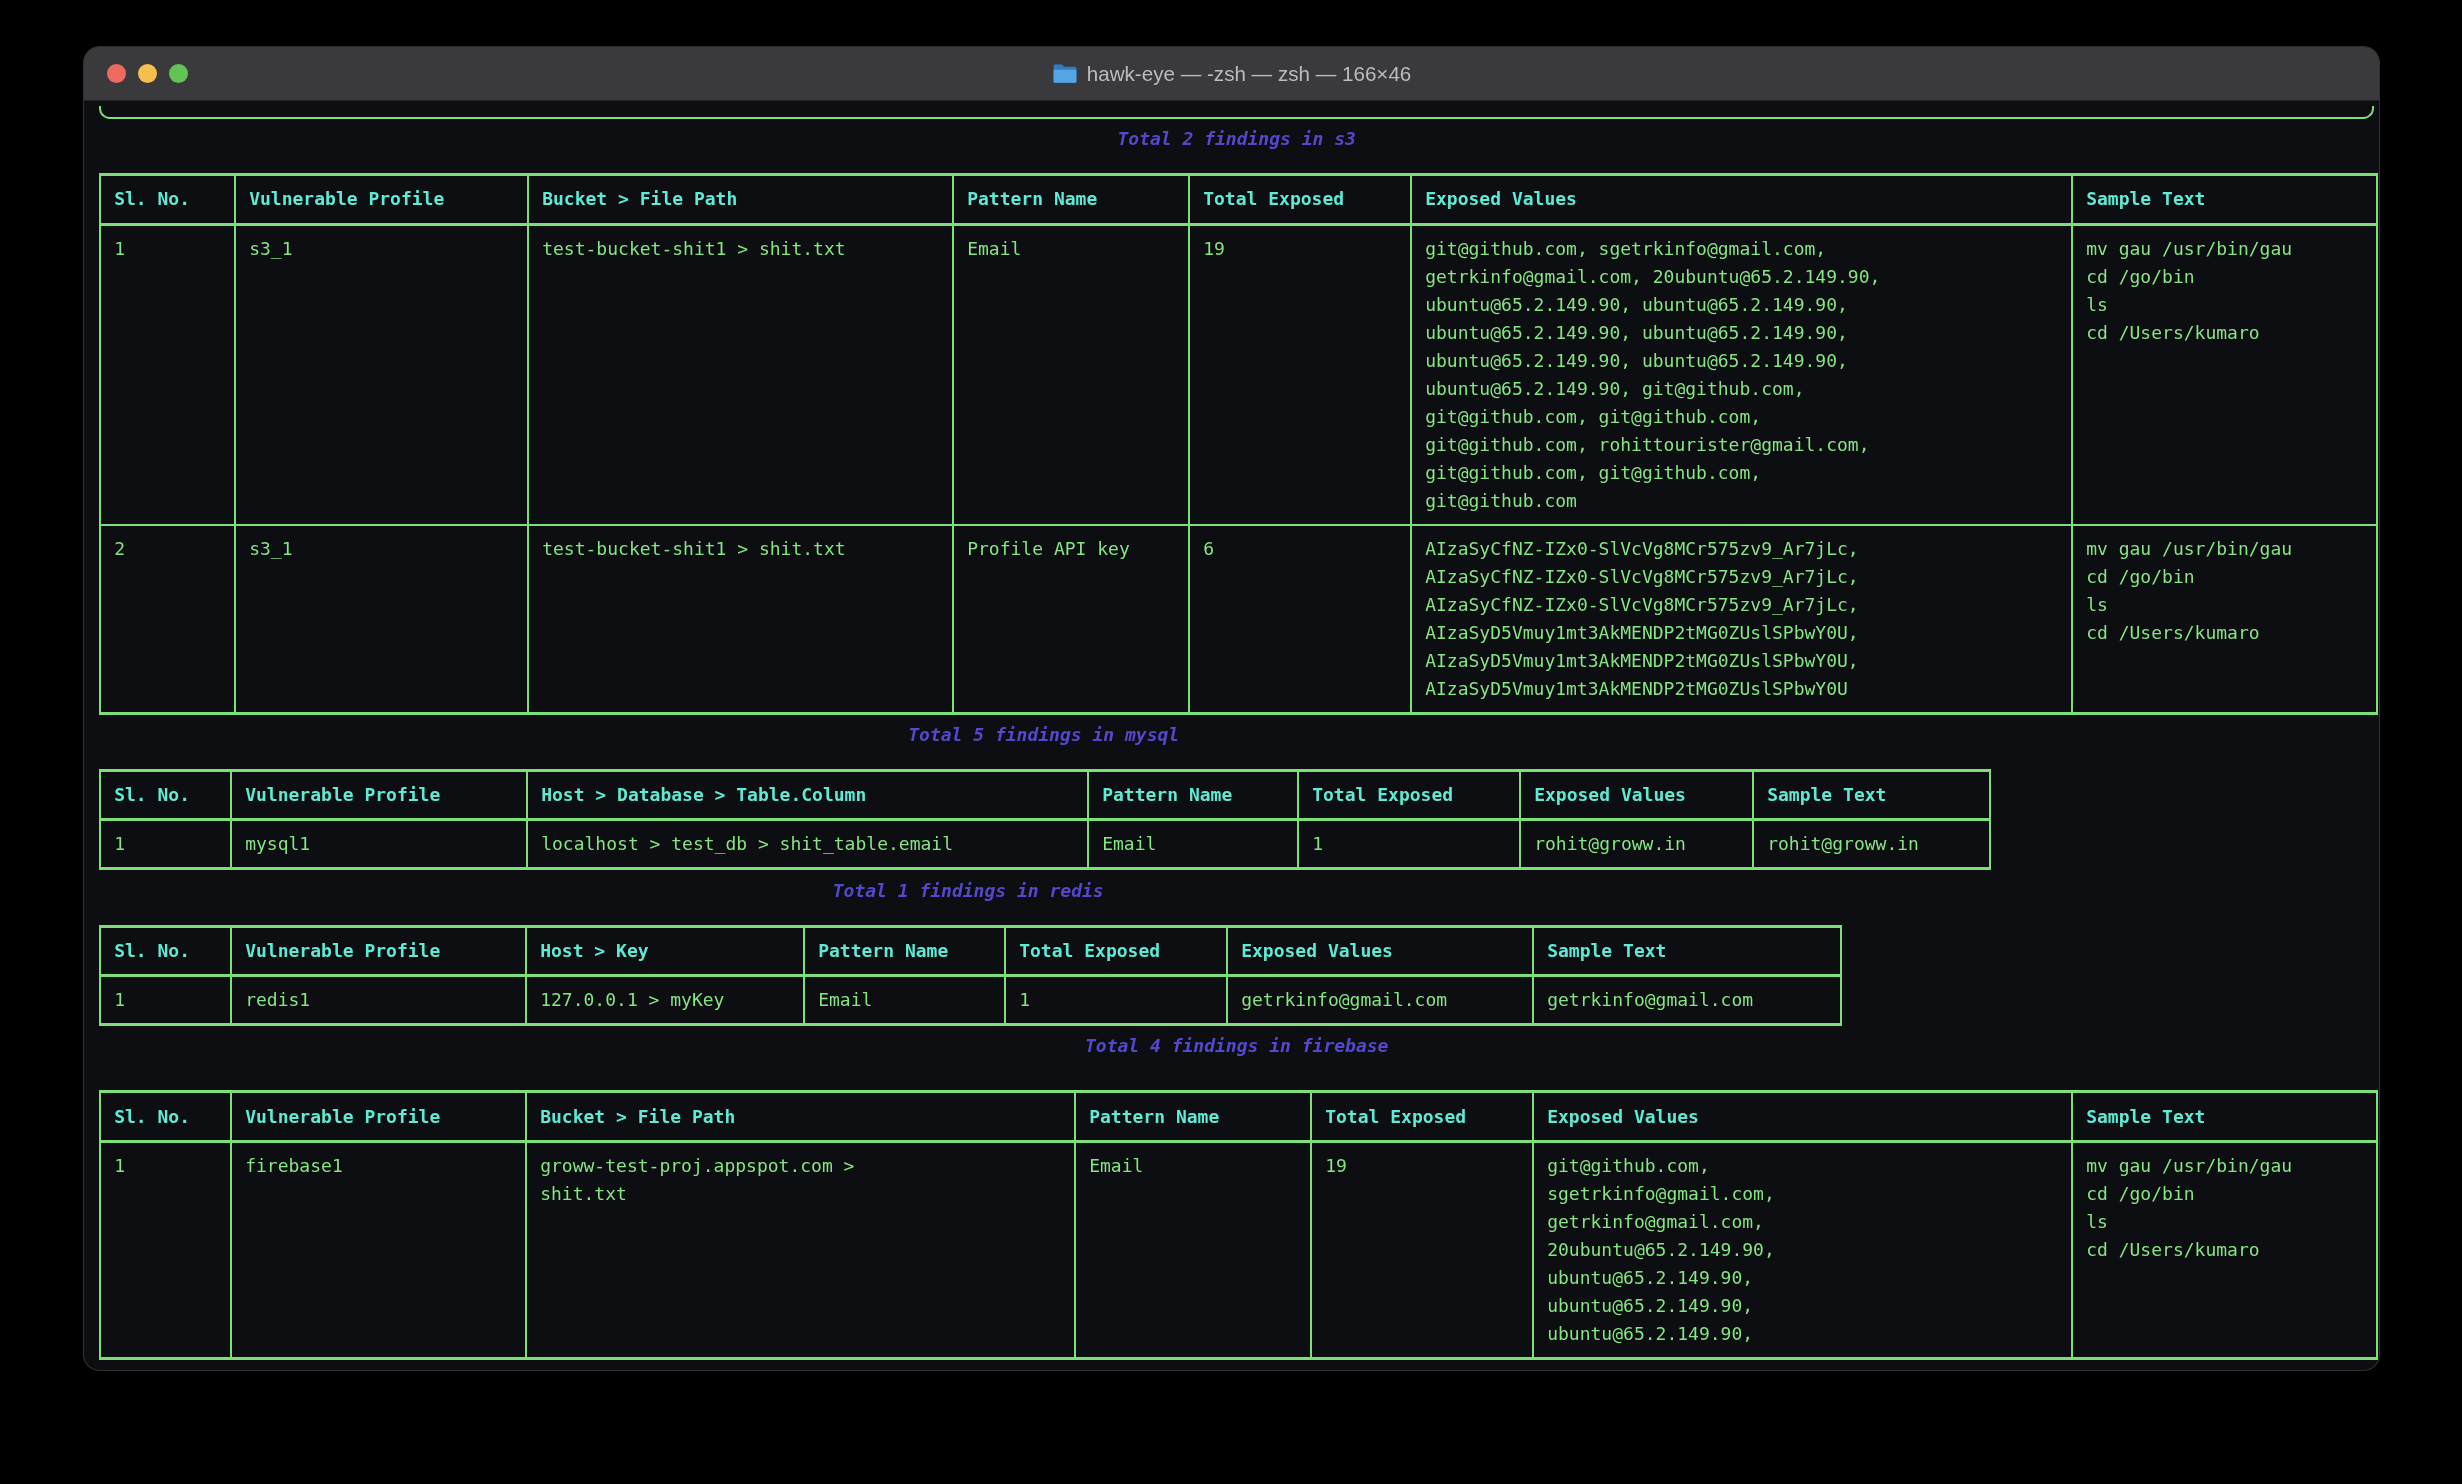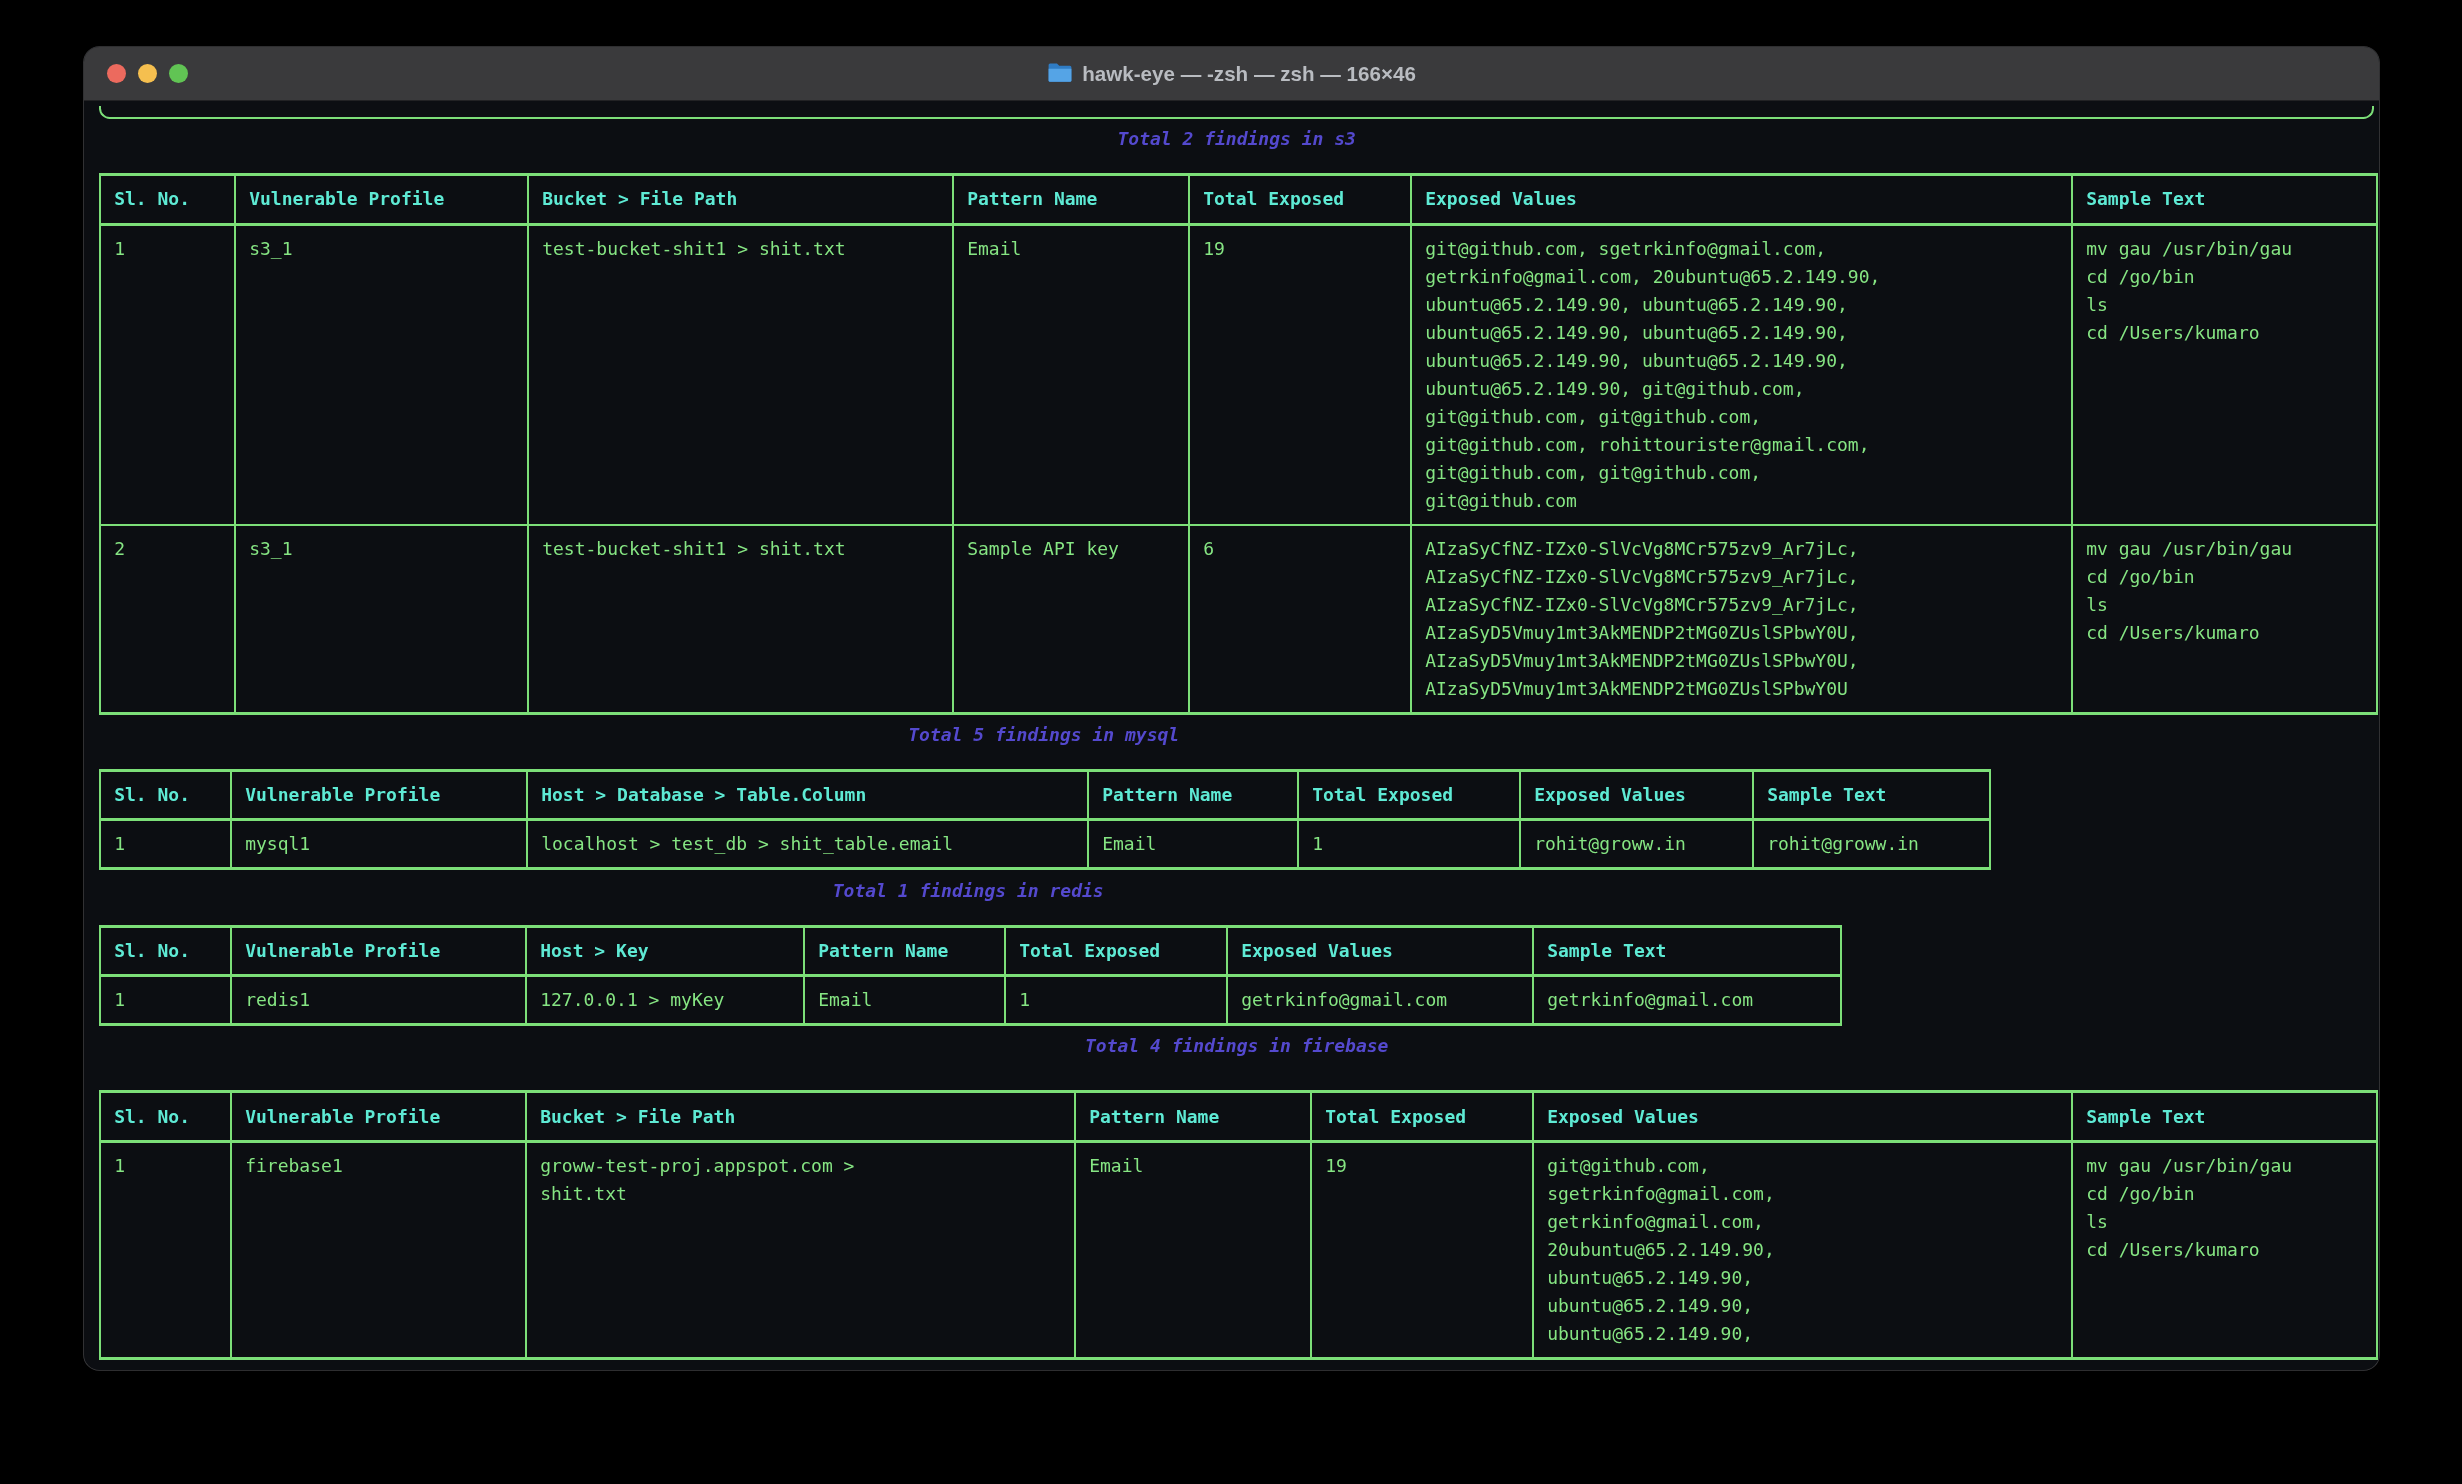--- a/index.html
+++ b/index.html
@@ -8,22 +8,22 @@
   .window{position:absolute;left:84px;top:47px;width:2295px;height:1323px;
           background:#0c0e12;border-radius:15.2px;overflow:hidden;
           box-shadow:0 0 0 0.8px #3e3e40, 0 23px 53px rgba(0,0,0,.8);}
   .titlebar{height:53px;background:#3a3a3c;border-bottom:1.5px solid #222224;
             position:relative;display:flex;align-items:center;}
   .traffic{position:absolute;left:23px;top:0;height:100%;display:flex;align-items:center;gap:12.2px;}
   .tl{width:19px;height:19px;border-radius:50%;display:inline-block;}
   .tl.red{background:#ec6a5e;}
   .tl.yellow{background:#f5bf4f;}
   .tl.green{background:#61c454;}
-  .title-wrap{margin:0 auto;display:flex;align-items:flex-start;gap:9.1px;
-              font-family:"Liberation Sans",sans-serif;font-size:20.6px;font-weight:700;color:#b9bcc1;}
+  .title-wrap{margin:0 auto;display:flex;align-items:center;gap:9.1px;
+              font-family:"Liberation Sans",sans-serif;font-size:20.6px;font-weight:400;color:#b9bcc1;}
   .content{height:1268px;padding:4.6px 0 0 15.2px;overflow:hidden;
            font-size:18px;line-height:28px;color:#86e583;}
   .leftover{height:13.7px;width:2275px;border-left:2.3px solid #7cdf78;border-right:2.3px solid #7cdf78;
             border-bottom:2.3px solid #7cdf78;border-radius:0 0 10.7px 10.7px;box-sizing:border-box;}
   .caption{margin-top:6.1px;height:28px;line-height:28px;text-align:center;
            color:#5449ce;font-weight:bold;font-style:italic;}
   table.findings{border-collapse:separate;border-spacing:0;table-layout:fixed;
                  margin-top:20px;border:2.3px solid #7cdf78;border-top-width:3.8px;border-bottom-width:3.8px;}
   table.findings th, table.findings td{box-sizing:border-box;vertical-align:top;text-align:left;
                  padding:9.1px 13px;white-space:pre-wrap;word-wrap:break-word;overflow:hidden;}
@@ -100,21 +100,21 @@
 git@github.com</td>
                 <td>mv gau /usr/bin/gau
 cd /go/bin
 ls
 cd /Users/kumaro</td>
               </tr>
               <tr>
                 <td>2</td>
                 <td>s3_1</td>
                 <td>test-bucket-shit1 &gt; shit.txt</td>
-                <td>Sample API key</td>
+                <td>Profile API key</td>
                 <td>6</td>
                 <td>AIzaSyCfNZ-IZx0-SlVcVg8MCr575zv9_Ar7jLc,
 AIzaSyCfNZ-IZx0-SlVcVg8MCr575zv9_Ar7jLc,
 AIzaSyCfNZ-IZx0-SlVcVg8MCr575zv9_Ar7jLc,
 AIzaSyD5Vmuy1mt3AkMENDP2tMG0ZUslSPbwY0U,
 AIzaSyD5Vmuy1mt3AkMENDP2tMG0ZUslSPbwY0U,
 AIzaSyD5Vmuy1mt3AkMENDP2tMG0ZUslSPbwY0U</td>
                 <td>mv gau /usr/bin/gau
 cd /go/bin
 ls

